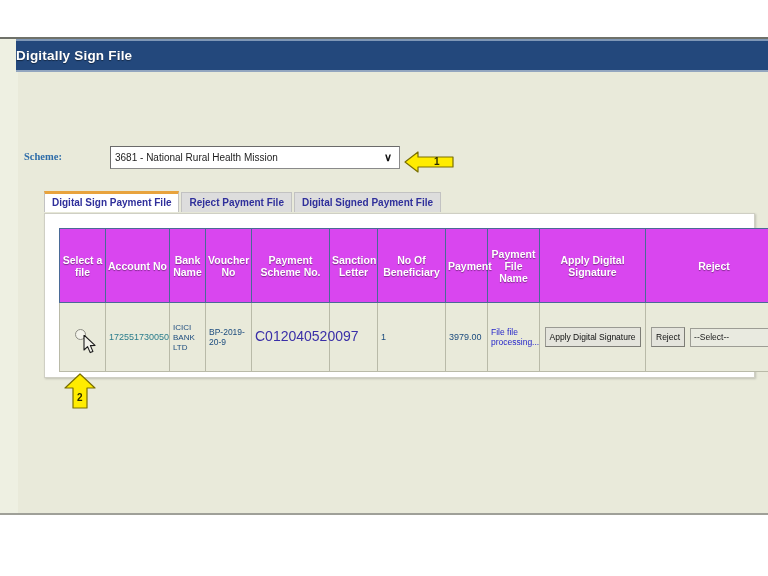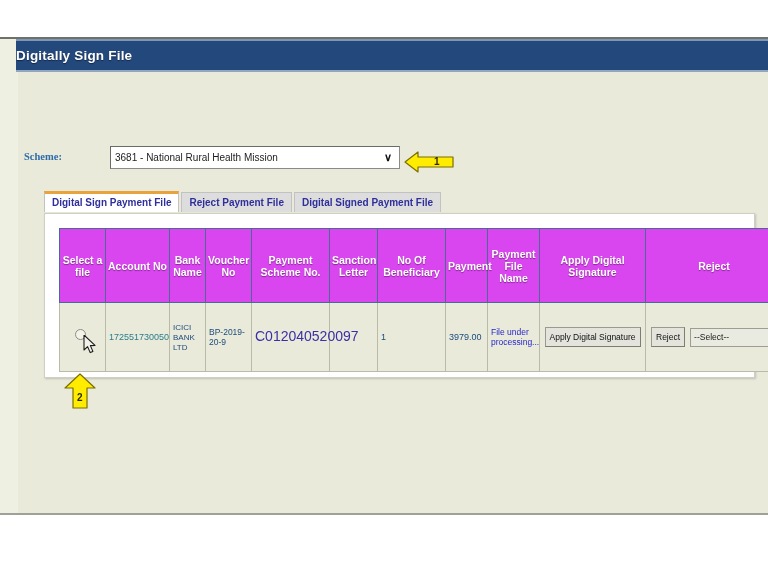--- a/index.html
+++ b/index.html
@@ -355,21 +355,21 @@
           <td>
             <span></span>
           </td>
           <td>
             <span class="benef-val">1</span>
           </td>
           <td class="amount-val">
             <span>3979.00</span>
           </td>
           <td>
-            <span class="filename-val">File under processing...</span>
+            <span class="filename-val">File file processing...</span>
           </td>
           <td class="c-center">
             <span class="btn btn-apply">Apply Digital Signature</span>
           </td>
           <td>
             <div class="reject-cell-inner">
               <span class="btn btn-reject">Reject</span>
               <span class="mini-select">
                 <span class="ms-val">--Select--</span>
 

